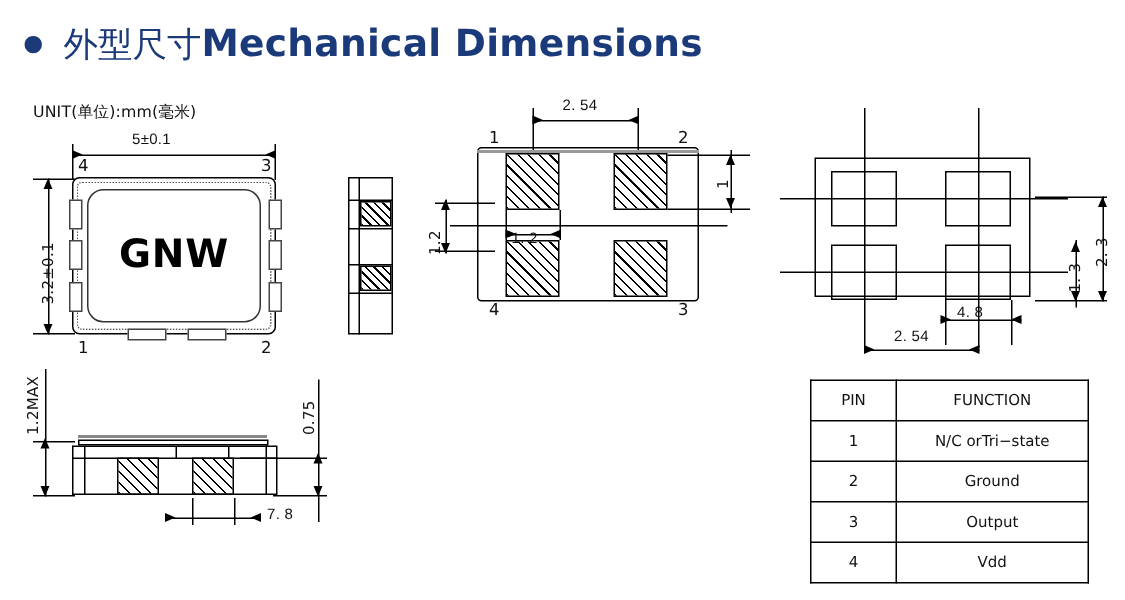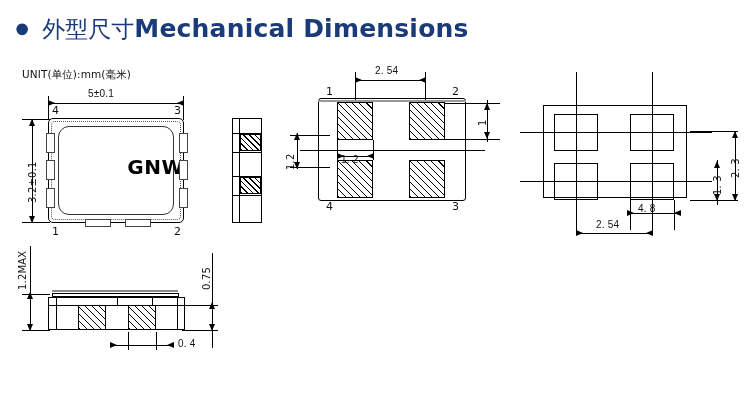--- a/index.html
+++ b/index.html
@@ -45,22 +45,22 @@
   .hatch2{position:absolute;border:1px solid #000;box-sizing:border-box;
          background-image:repeating-linear-gradient(45deg,#000 0 1px,transparent 1px 5px);}
 
   
   #topview-body{position:absolute;left:48px;top:118px;width:136px;height:105px;
                 border:1px solid #000;border-radius:5px;box-sizing:border-box;background:#fff;}
   #topview-ring{position:absolute;left:51px;top:121px;width:130px;height:99px;
                 border:1px dotted #555;border-radius:4px;box-sizing:border-box;}
   #topview-lid{position:absolute;left:58px;top:126px;width:116px;height:89px;
                border:1px solid #333;border-radius:11px;box-sizing:border-box;background:#fff;}
-  #topview-mark{position:absolute;left:48px;top:155px;width:136px;text-align:right;
-                font-size:20px;font-weight:bold;letter-spacing:.5px;
+  #topview-mark{position:absolute;left:48px;top:155px;width:136px;text-align:center;
+                font-size:26px;font-weight:bold;letter-spacing:.5px;
                 font-family:"DejaVu Sans",sans-serif;color:#000;}
   .sidepad{position:absolute;background:#fff;border:1px solid #444;}
 
   
   #pin-table{position:absolute;left:540px;top:253px;width:186px;height:132px;
              border-collapse:collapse;background:#fff;}
   #pin-table td,#pin-table th{border:1px solid #000;font-size:10px;text-align:center;
         font-family:"DejaVu Sans",sans-serif;font-weight:normal;color:#111;padding:0;height:26px;}
   #pin-table .cpin{width:56px;}
 </style>
@@ -134,21 +134,21 @@
   <div class="hatch2" style="left:78px;top:305px;width:28px;height:25px;"></div>
   <div class="hatch2" style="left:128px;top:305px;width:28px;height:25px;"></div>
   <div class="ln vln" style="left:117px;top:298px;height:8px;"></div>
   <div class="ln vln" style="left:152px;top:298px;height:8px;"></div>
 
   <div class="ln vln" style="left:128px;top:332px;height:18px;"></div>
   <div class="ln vln" style="left:156px;top:332px;height:18px;"></div>
   <div class="ln hln" style="left:110px;top:345px;width:64px;"></div>
   <div class="arrR" style="left:110px;top:342px;"></div>
   <div class="arrL" style="left:167px;top:342px;"></div>
-  <div class="dim" style="left:178px;top:338px;">0. 4</div>
+  <div class="dim" style="left:178px;top:338px;">7. 8</div>
 
   <div class="dimv" style="left:201px;top:290px;">0.75</div>
   <div class="ln vln" style="left:212px;top:253px;height:95px;"></div>
   <div class="arrU" style="left:209px;top:302px;"></div>
   <div class="arrD" style="left:209px;top:324px;"></div>
   <div class="ln hln" style="left:160px;top:305px;width:58px;"></div>
   <div class="ln hln" style="left:182px;top:330px;width:36px;"></div>
 
   <div class="ln vln" style="left:355px;top:72px;height:30px;"></div>
   <div class="ln vln" style="left:425px;top:72px;height:30px;"></div>
@@ -221,14 +221,38 @@
   <div class="ln hln" style="left:627px;top:213px;width:54px;"></div>
   <div class="arrR" style="left:627px;top:210px;"></div>
   <div class="arrL" style="left:674px;top:210px;"></div>
   <div class="dim" style="left:638px;top:203px;">4. 8</div>
 
   <div class="ln hln" style="left:576px;top:233px;width:77px;"></div>
   <div class="arrR" style="left:576px;top:230px;"></div>
   <div class="arrL" style="left:646px;top:230px;"></div>
   <div class="dim" style="left:596px;top:219px;">2. 54</div>
 
+  <table id="pin-table">
+    <tbody>
+      <tr>
+        <th class="cpin">PIN</th>
+        <th>FUNCTION</th>
+      </tr>
+      <tr>
+        <td class="cpin">1</td>
+        <td>N/C orTri−state</td>
+      </tr>
+      <tr>
+        <td class="cpin">2</td>
+        <td>Ground</td>
+      </tr>
+      <tr>
+        <td class="cpin">3</td>
+        <td>Output</td>
+      </tr>
+      <tr>
+        <td class="cpin">4</td>
+        <td>Vdd</td>
+      </tr>
+    </tbody>
+  </table>
 
 </div>
 
 </body></html>

